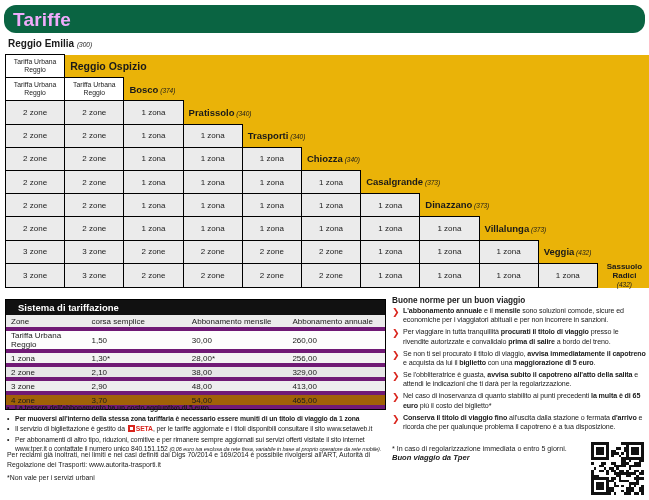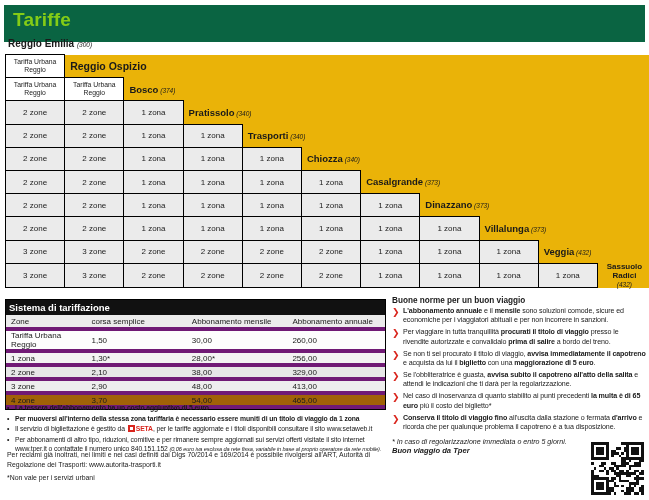--- a/index.html
+++ b/index.html
@@ -3,22 +3,22 @@
 <meta charset="utf-8">
 <style>
   * { margin:0; padding:0; box-sizing:border-box; }
   html,body { background:#fff; }
   .page {
     position:relative; width:649px; height:500px; background:#fff;
     font-family:"Liberation Sans","DejaVu Sans",sans-serif; color:#1a1a1a; overflow:hidden;
   }
   
   .header-bar {
-    position:absolute; left:4px; top:5px; width:641px; height:37px;
-    background:#0a6442; color:#84cc16;
+    position:absolute; left:4px; top:5px; width:641px; height:28px;
+    background:#0a6442; color:#f0abfc;border-radius:12px;
   }
   .header-bar h1 { font-size:19px; font-weight:bold; padding:4px 0 0 9px; letter-spacing:.2px; }
   
   .origin { position:absolute; left:8px; top:38px; font-size:10px; font-weight:bold; }
   .origin .code { font-weight:normal; font-style:italic; font-size:6.5px; }
   
   .matrix { position:absolute; left:5px; top:54px; border-collapse:collapse; }
   .matrix td { box-sizing:border-box; }
   .matrix td.zone {
     border:1.6px solid #000; width:59.2px; min-width:59.2px; max-width:59.2px;
@@ -32,21 +32,21 @@
   }
   .matrix td.dest.big { font-size:10.5px; }
   .matrix td.dest .code { font-weight:normal; font-style:italic; font-size:6.5px; }
   .matrix td.dest.stack {
     white-space:normal; text-align:center; font-size:8px; line-height:1.1;
     padding:0 0 0 2px; width:52px; max-width:52px;
   }
   .matrix td.dest.stack .code { display:block; }
   
   .pricing { position:absolute; left:5px; top:299px; width:381px; border:1.6px solid #000; background:#fff; }
-  .pricing .ptitle { background:#111; color:#fff; font-weight:bold; font-size:9.5px; height:15px; line-height:15px; padding-left:3px; }
+  .pricing .ptitle { background:#111; color:#fff; font-weight:bold; font-size:9.5px; height:15px; line-height:15px; padding-left:12px; }
   .pricing table { border-collapse:collapse; width:100%; }
   .pricing th, .pricing td {
     text-align:left; font-size:8px; font-weight:normal; height:14px;
     padding-left:5px; border-bottom:4px solid #701a75;
   }
   .pricing th { background:#ececec; }
   .pricing col.c0 { width:81px; } .pricing col.c1 { width:101px; }
   .pricing col.c2 { width:101px; } .pricing col.c3 { width:98px; }
   .pricing tbody tr:nth-child(1) { background:#fdfdfd; }
   .pricing tbody tr:nth-child(2) { background:#f3f3f3; }
@@ -70,21 +70,21 @@
   .claims { position:absolute; left:7px; top:450px; width:376px; font-size:6.9px; line-height:1.4; }
   .asterisk-note { position:absolute; left:7px; top:474px; font-size:6.9px; }
   
   .right-panel { position:absolute; left:392px; top:296px; width:254px; }
   .right-panel h2 { font-size:8.2px; font-weight:bold; margin-bottom:2px; }
   .advice { list-style:none; }
   .advice li { position:relative; padding-left:11px; font-size:7.1px; line-height:1.33; margin-bottom:2.5px; letter-spacing:-0.1px; }
   .advice .chev {
     position:absolute; left:0; top:1px; color:#d9251d; font-weight:bold; font-size:9px; line-height:1;
   }
-  .rp-footnote { font-size:7.1px; margin-top:5px; width:190px;font-style:italic; }
+  .rp-footnote { font-size:7.1px; margin-top:12px; width:190px; }
   .farewell { font-size:7.6px; font-style:italic; font-weight:bold; width:190px; }
   
   .qr { position:absolute; left:591px; top:442px; width:53px; height:53px; }
   .qr svg { display:block; width:53px; height:53px; }
   b { font-weight:bold; }
 </style>
 </head>
 <body>
 
 <div class="page">

